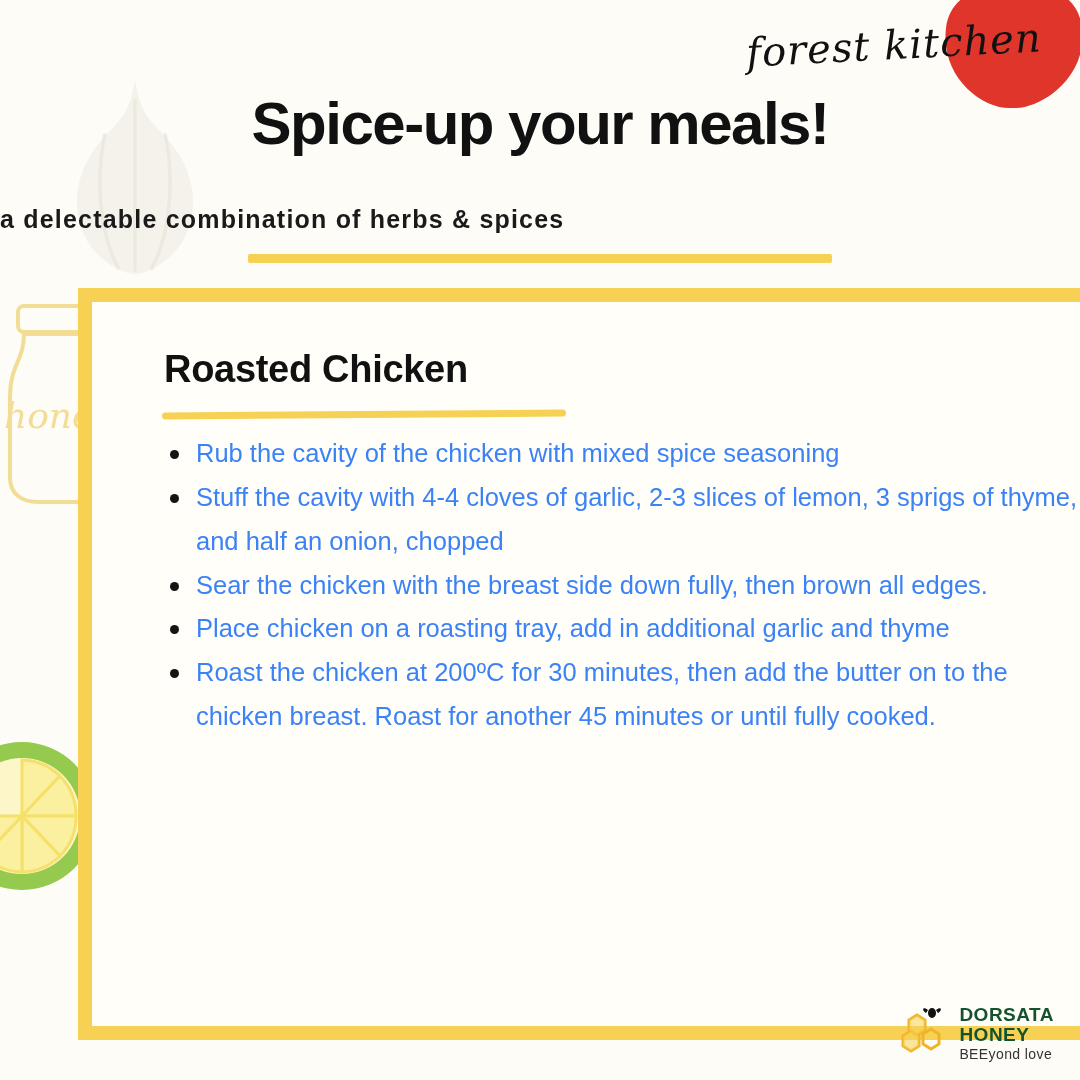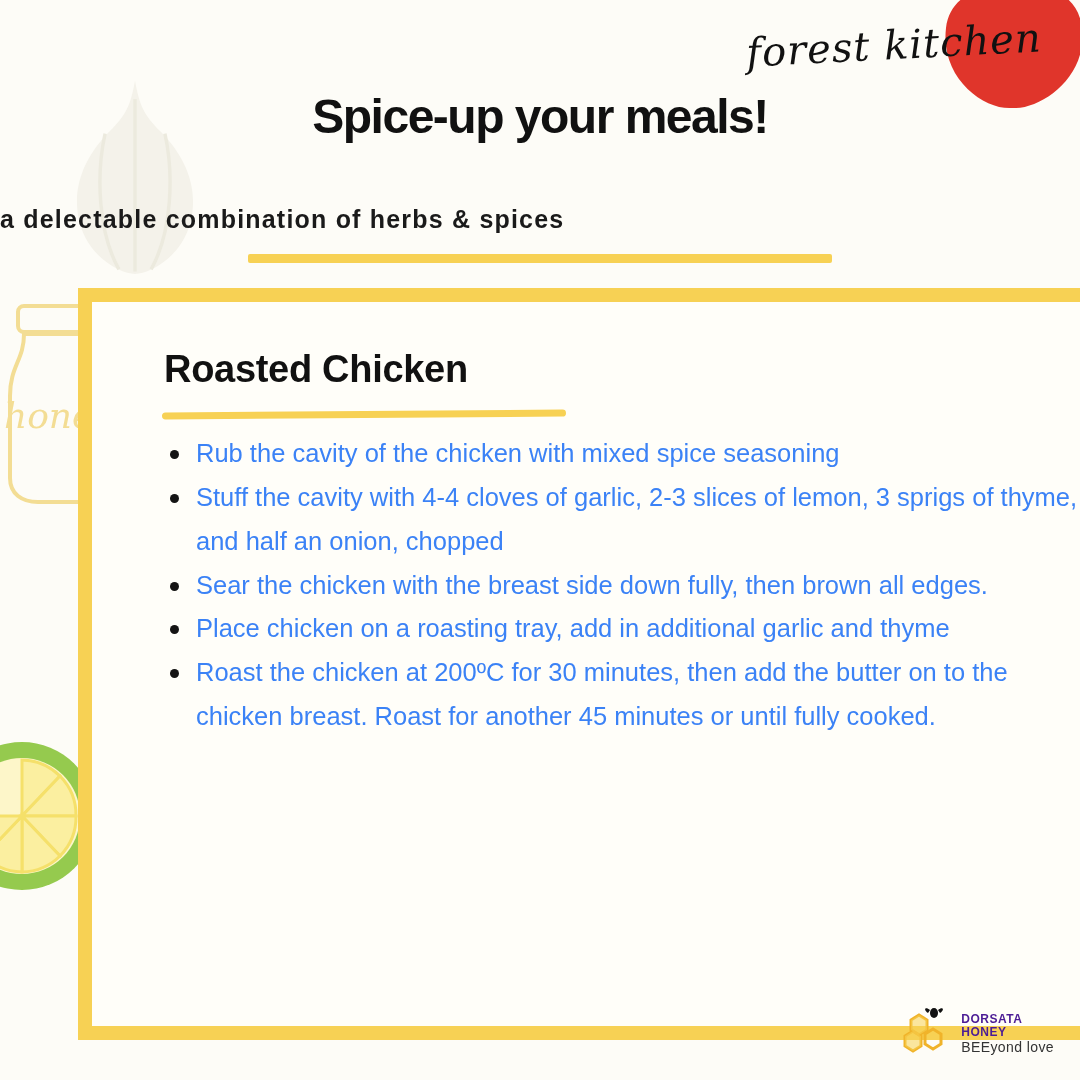--- a/index.html
+++ b/index.html
@@ -51,21 +51,21 @@
     white-space: nowrap;
   }
 
   
   .headline {
     position: absolute;
     top: 92px;
     left: 0;
     width: 1080px;
     text-align: center;
-    font-size: 48px;
+    font-size: 60px;
     font-weight: bold;
     letter-spacing: -1.5px;
     color: #111;
     line-height: 1.05;
   }
   .subhead {
     position: absolute;
     top: 205px;
     left: 0;
     width: 1080px;
@@ -161,24 +161,24 @@
     right: 26px;
     bottom: 18px;
     display: flex;
     align-items: center;
     gap: 10px;
   }
   .logo-text {
     line-height: 1.05;
   }
   .logo-name {
-    font-size: 12px;
+    font-size: 19px;
     font-weight: bold;
     letter-spacing: 0.5px;
-    color: #4c1d95;
+    color: #14532d;
   }
   .logo-tag {
     font-size: 14px;
     letter-spacing: 0.4px;
     color: #333;
     margin-top: 2px;
   }
 </style>
 </head>
 <body>

